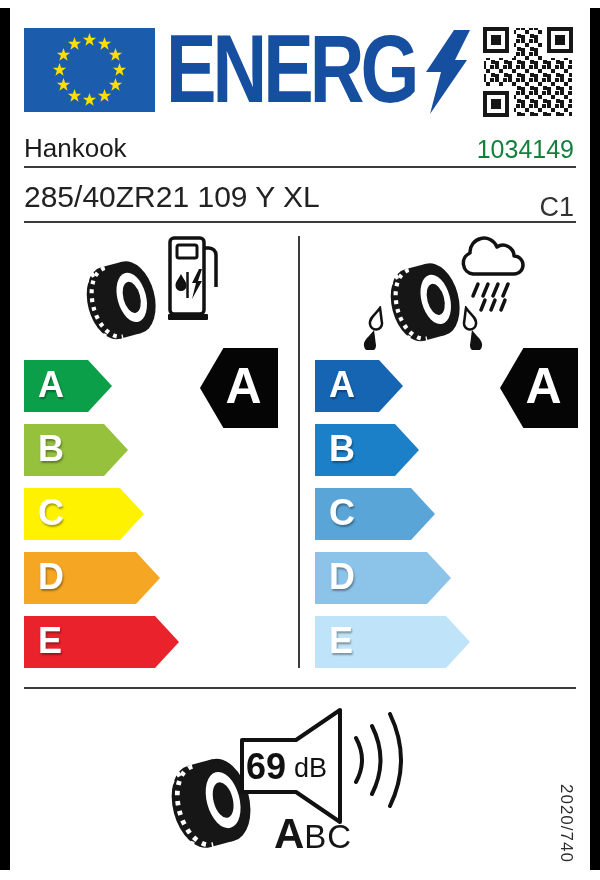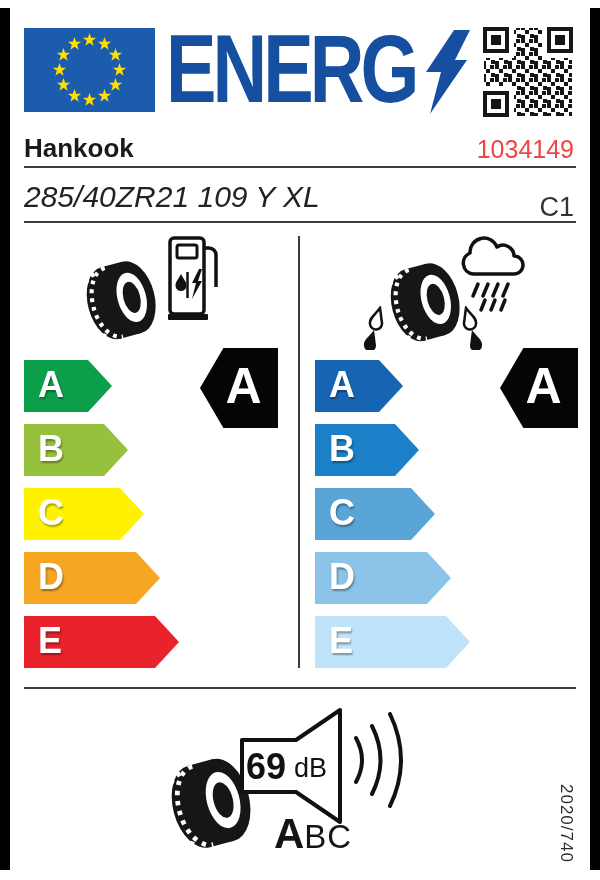--- a/index.html
+++ b/index.html
@@ -12,25 +12,25 @@
 
   
   .flag { position:absolute; left:24px; top:28px; width:131px; height:84px; }
   .logo-text { position:absolute; left:166px; top:24px; height:90px; line-height:90px;
                font-size:97px; font-weight:bold; letter-spacing:-5px;
                transform:scaleX(0.78); transform-origin:left center; white-space:nowrap; }
   .logo-bolt { position:absolute; left:424px; top:30px; width:46px; height:84px; }
   .qr { position:absolute; left:482px; top:26px; width:92px; height:92px; }
 
   
-  .brand { position:absolute; left:24px; top:133px; font-size:26px; font-weight:bold; color:#1a1a1a; }
-  .artnum { position:absolute; right:26px; top:135px; font-size:25px; color:#ef4444; }
+  .brand { position:absolute; left:24px; top:133px; font-size:26px; font-weight:normal; color:#1a1a1a; }
+  .artnum { position:absolute; right:26px; top:135px; font-size:25px; color:#15803d; }
   .hr { position:absolute; left:24px; width:552px; height:2px; background:#3c3c3c; }
   .hr1 { top:166px; } .hr2 { top:221px; } .hr3 { top:687px; }
-  .size { position:absolute; left:24px; top:180px; font-size:30px; color:#222;font-style:italic; }
+  .size { position:absolute; left:24px; top:180px; font-size:30px; color:#222; }
   .tclass { position:absolute; right:26px; top:192px; font-size:27px; color:#333; }
 
   .vdivider { position:absolute; left:298px; top:236px; width:2px; height:432px; background:#3c3c3c; }
 
   
   .icon { position:absolute; }
 
   
   .bar { position:absolute; height:52px;
          clip-path:polygon(0 0, calc(100% - 24px) 0, 100% 50%, calc(100% - 24px) 100%, 0 100%);

